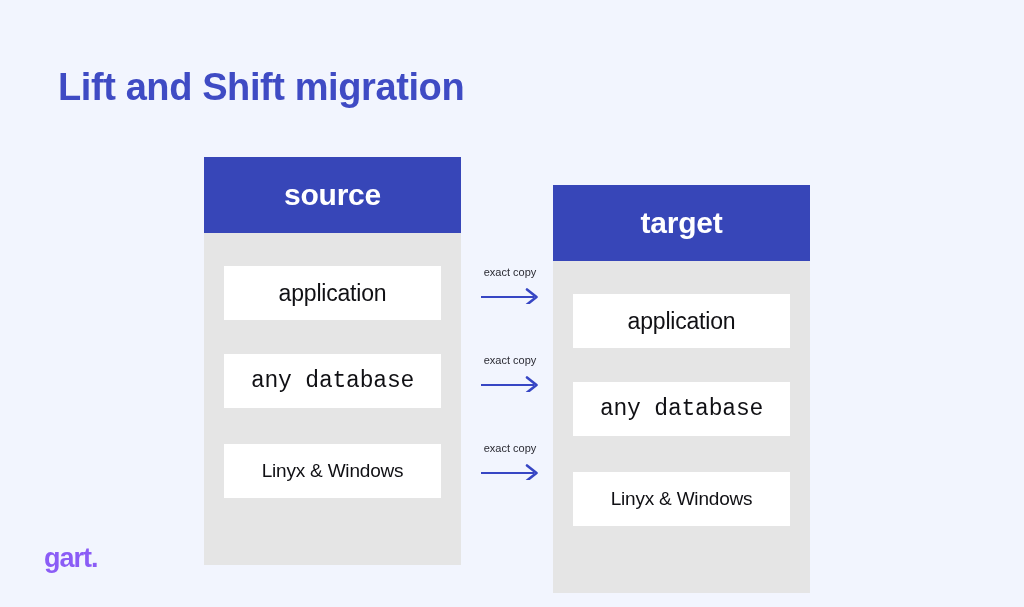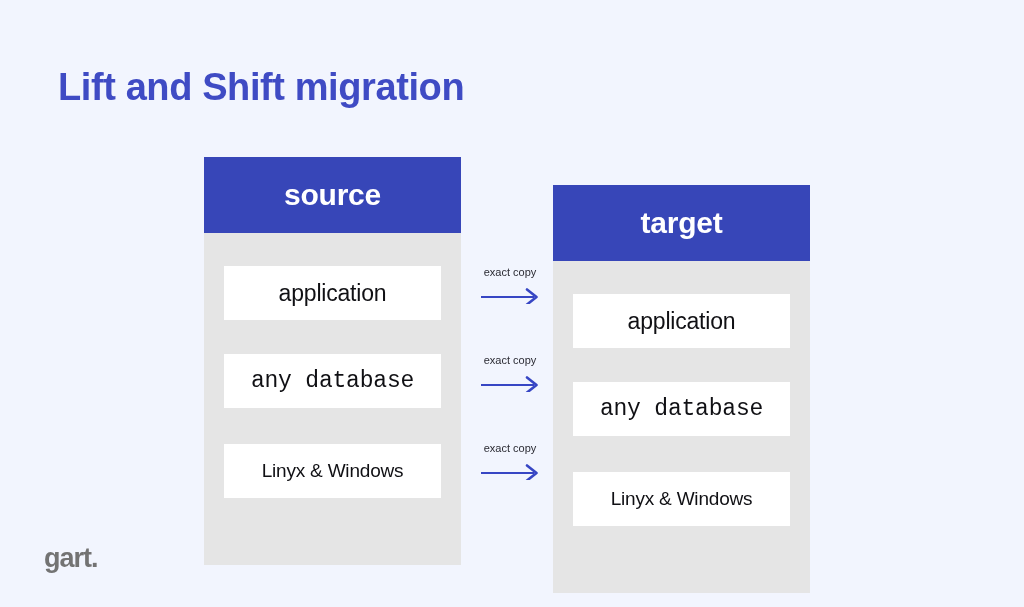--- a/index.html
+++ b/index.html
@@ -116,21 +116,21 @@
   #brand-logo {
     position: absolute;
     left: 44px;
     top: 543px;
     display: flex;
     align-items: flex-end;
   }
   #brand-logo-text {
     font-size: 27px;
     font-weight: 700;
-    color: #737373;
+    color: #8b5cf6;
     letter-spacing: -1px;
   }
 </style>
 </head>
 <body>
 
 <div id="slide">
 
   <div id="page-title">Lift and Shift migration</div>
 

